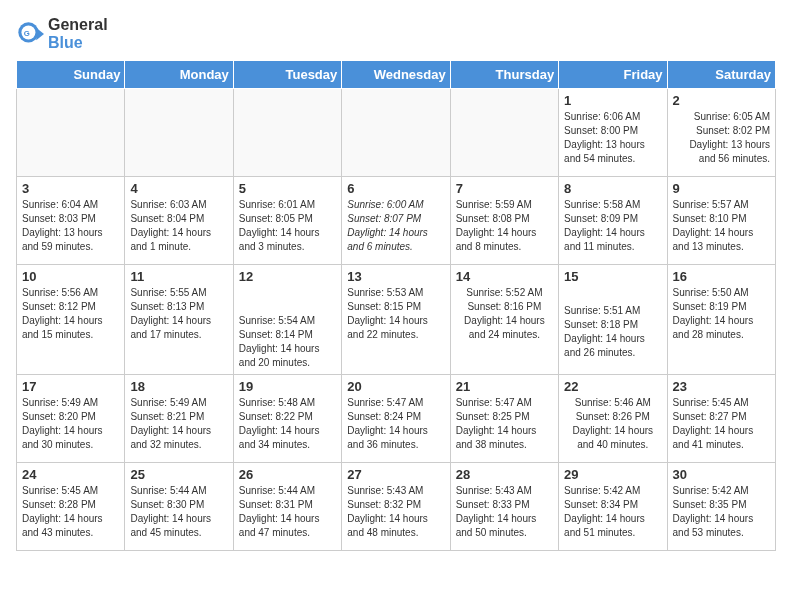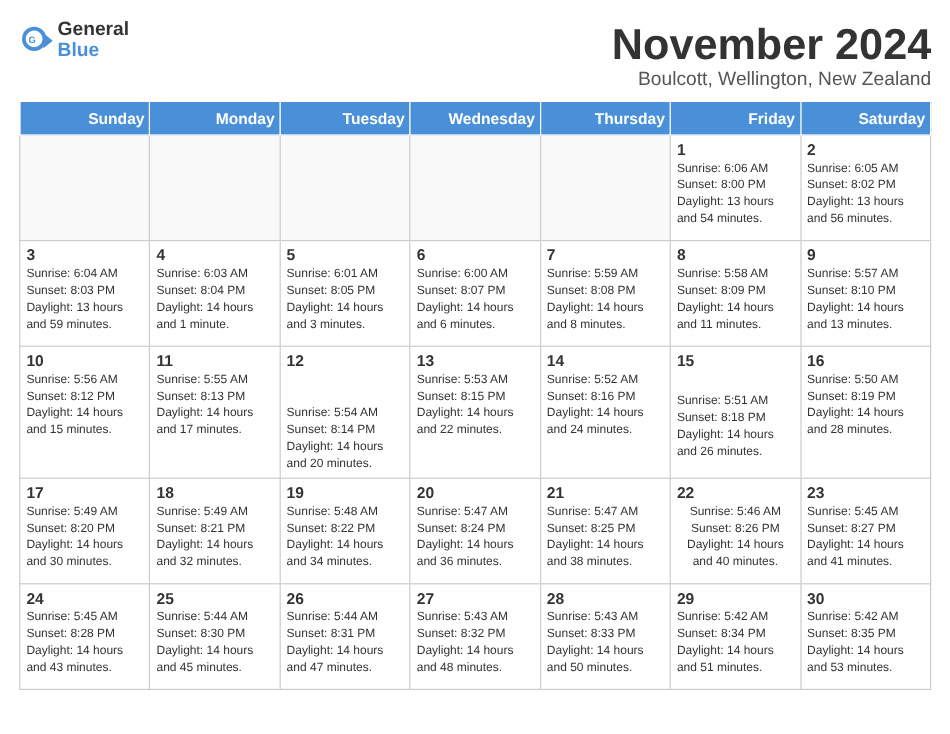--- a/index.html
+++ b/index.html
@@ -85,24 +85,20 @@
       <circle cx="16" cy="16" r="13" fill="#4a90d9"></circle>
       <polygon points="26,10 36,18 26,26" fill="#4a90d9"></polygon>
       <circle cx="16" cy="16" r="9" fill="white"></circle>
       <text x="10" y="20" font-size="10" font-weight="bold" fill="#4a90d9">G</text>
     </svg>
     <div>
       <span style="font-size:16px;font-weight:bold;color:#333;">General</span><br>
       <span style="font-size:16px;font-weight:bold;color:#4a90d9;">Blue</span>
     </div>
   </div>
-  <div class="title-area">
-    <div class="month-title">November 2024</div>
-    <div class="location-title">Boulcott, Wellington, New Zealand</div>
-  </div>
 </div>
 
 <table>
   <thead>
     <tr>
     <th>Sunday</th>
         <th>Monday</th>
         <th>Tuesday</th>
         <th>Wednesday</th>
         <th>Thursday</th>
@@ -119,21 +115,21 @@
         <td class="empty"></td>
         <td>
           <div class="day-number">1</div>
           <div class="day-info" style="white-space: pre-line;">Sunrise: 6:06 AM
 Sunset: 8:00 PM
 Daylight: 13 hours
 and 54 minutes.</div>
         </td>
         <td>
           <div class="day-number">2</div>
-          <div class="day-info" style="white-space: pre-line;">Sunrise: 6:05 AM
+          <div class="day-info" style="white-space: pre-line; text-align: right;">Sunrise: 6:05 AM
 Sunset: 8:02 PM
 Daylight: 13 hours
 and 56 minutes.</div>
         </td>
       </tr>
       <tr>
         <td>
           <div class="day-number">3</div>
           <div class="day-info" style="white-space: pre-line;">Sunrise: 6:04 AM
 Sunset: 8:03 PM
@@ -149,21 +145,21 @@
         </td>
         <td>
           <div class="day-number">5</div>
           <div class="day-info" style="white-space: pre-line;">Sunrise: 6:01 AM
 Sunset: 8:05 PM
 Daylight: 14 hours
 and 3 minutes.</div>
         </td>
         <td>
           <div class="day-number">6</div>
-          <div class="day-info" style="white-space: pre-line;">Sunrise: 6:00 AM
+          <div class="day-info" style="white-space: pre-line; font-style: italic;">Sunrise: 6:00 AM
 Sunset: 8:07 PM
 Daylight: 14 hours
 and 6 minutes.</div>
         </td>
         <td>
           <div class="day-number">7</div>
           <div class="day-info" style="white-space: pre-line;">Sunrise: 5:59 AM
 Sunset: 8:08 PM
 Daylight: 14 hours
 and 8 minutes.</div>
@@ -207,21 +203,21 @@
         </td>
         <td>
           <div class="day-number">13</div>
           <div class="day-info" style="white-space: pre-line;">Sunrise: 5:53 AM
 Sunset: 8:15 PM
 Daylight: 14 hours
 and 22 minutes.</div>
         </td>
         <td>
           <div class="day-number">14</div>
-          <div class="day-info" style="white-space: pre-line;">Sunrise: 5:52 AM
+          <div class="day-info" style="white-space: pre-line; text-align: center;">Sunrise: 5:52 AM
 Sunset: 8:16 PM
 Daylight: 14 hours
 and 24 minutes.</div>
         </td>
         <td>
           <div class="day-number">15</div>
           <div class="day-info" style="white-space: pre-line; margin-top: 20px;">Sunrise: 5:51 AM
 Sunset: 8:18 PM
 Daylight: 14 hours
 and 26 minutes.</div>

